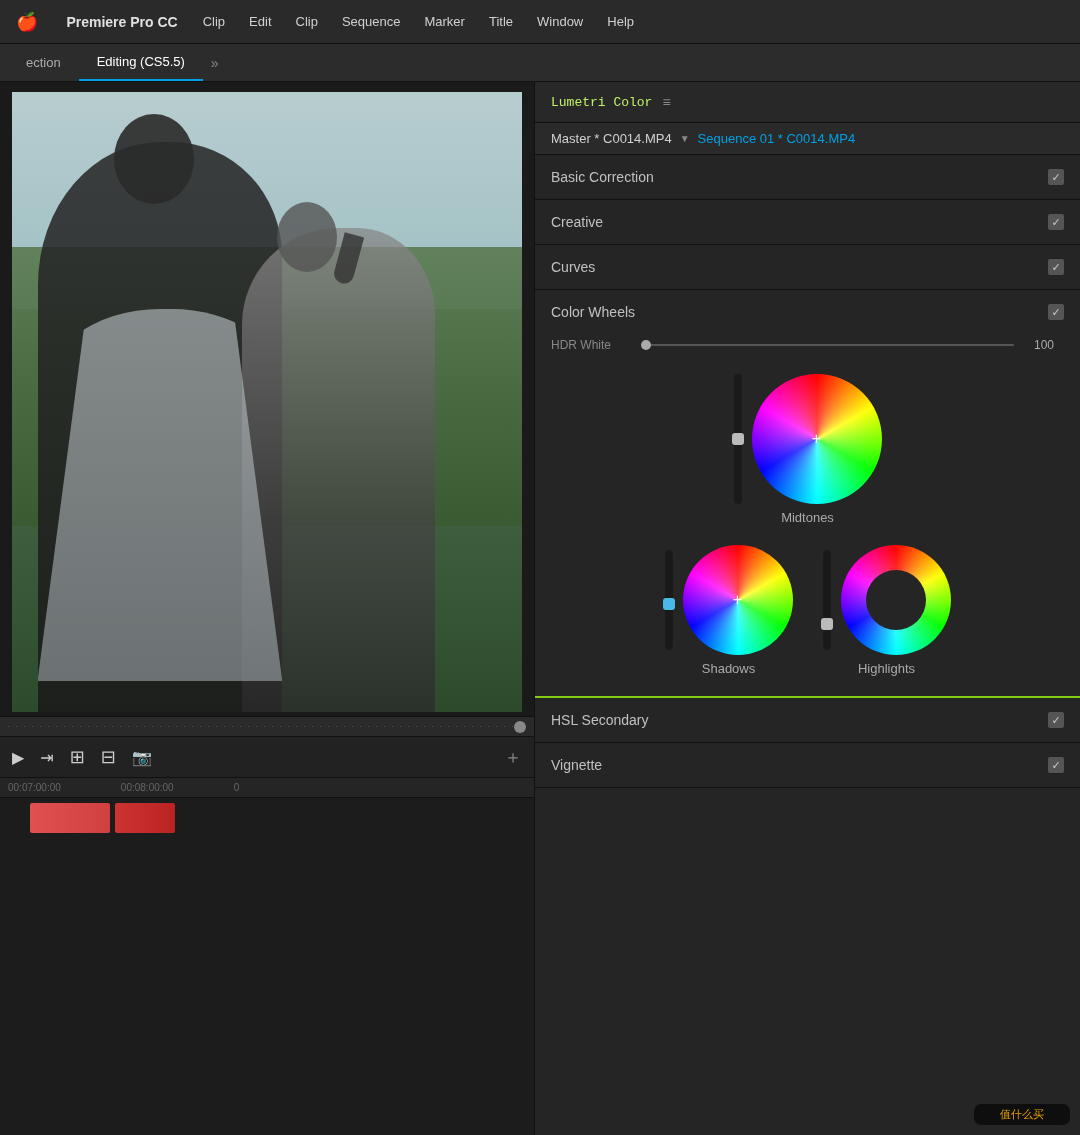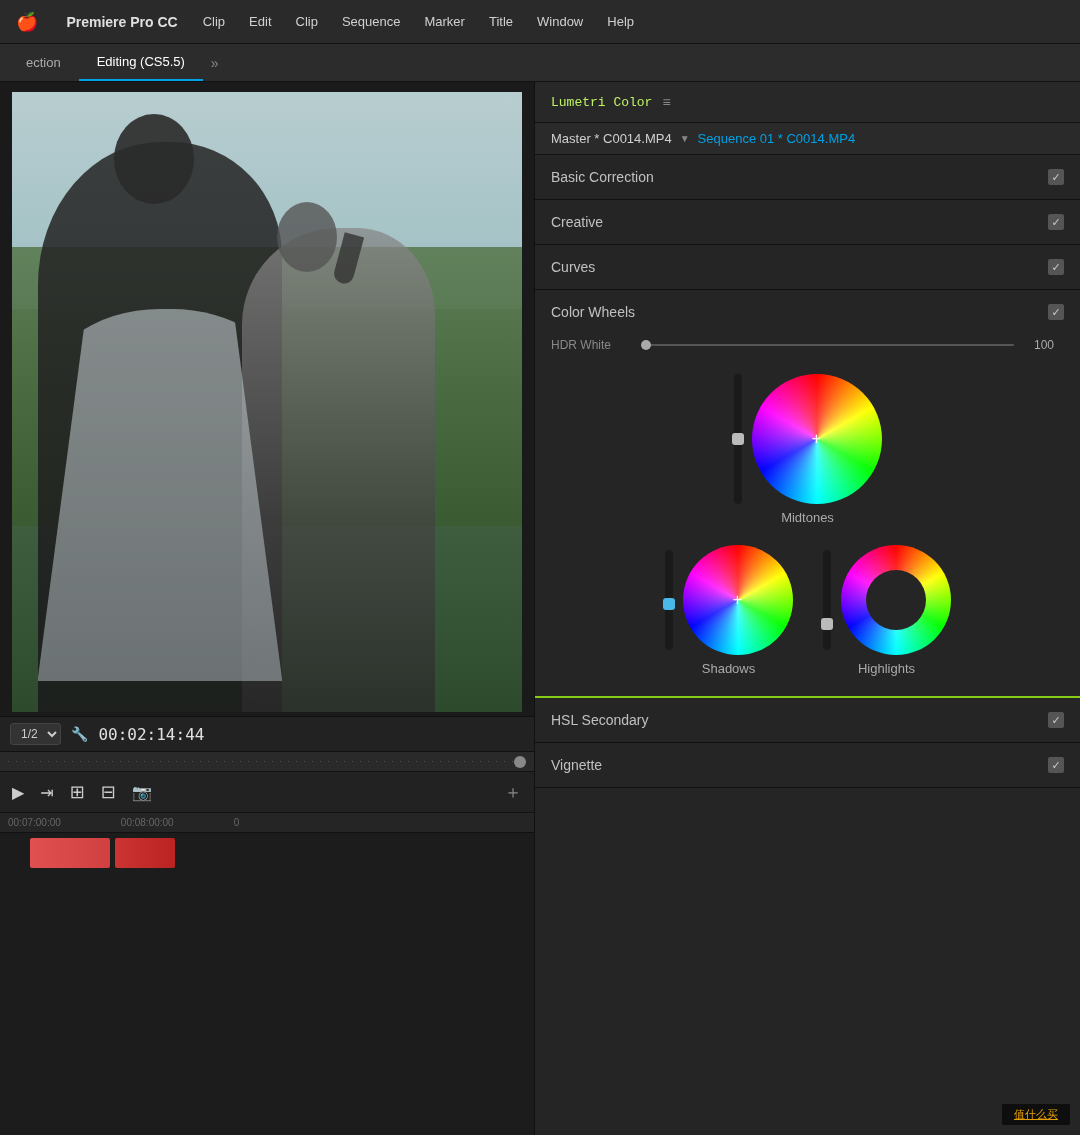--- a/index.html
+++ b/index.html
@@ -529,23 +529,22 @@
     }
 
     
     .watermark {
       position: fixed;
       bottom: 10px;
       right: 10px;
       background: rgba(0,0,0,0.6);
       color: #e8a000;
       font-size: 11px;
-      padding: 3px 12px;
-      border-radius: 1px;
-      text-decoration: underline;
+      padding: 3px 26px;
+      border-radius: 7px;
     }
   </style>
 </head>
 <body>
 
 <div class="menubar">
   <span class="menubar-logo">🍎</span>
   <span class="menubar-app">Premiere Pro CC</span>
   <span class="menubar-item">Clip</span>
   <span class="menubar-item">Edit</span>
@@ -597,27 +596,20 @@
             background:#333;border-radius:0 0 10px 10px;opacity:0.8;transform:rotate(15deg);">
           </div>
 
           <div style="position:absolute;bottom:5%;left:5%;width:48%;height:60%;
             background:linear-gradient(180deg,#c0c8cc 0%,#a0a8ac 100%);
             border-radius:50% 45% 0 0 / 25% 20% 0 0;opacity:0.6;clip-path:polygon(20% 0%,80% 0%,100% 100%,0% 100%);">
           </div>
         </div>
       </div>
 
-      <div class="video-controls">
-        <select class="zoom-select">
-          <option>1/2</option>
-        </select>
-        <span class="wrench-icon">🔧</span>
-        <span class="timecode">00:02:14:44</span>
-      </div>
 
       <div class="playback-bar">
         <div style="height:100%;background:#2a2a2a;position:relative;">
 
           <div style="display:flex;height:100%;align-items:center;padding:0 8px;gap:2px;">
             <span style="flex:1;height:1px;background:repeating-linear-gradient(90deg,#555 0px,#555 1px,transparent 1px,transparent 8px);"></span>
           </div>
           <div class="playhead"></div>
         </div>
       </div>

